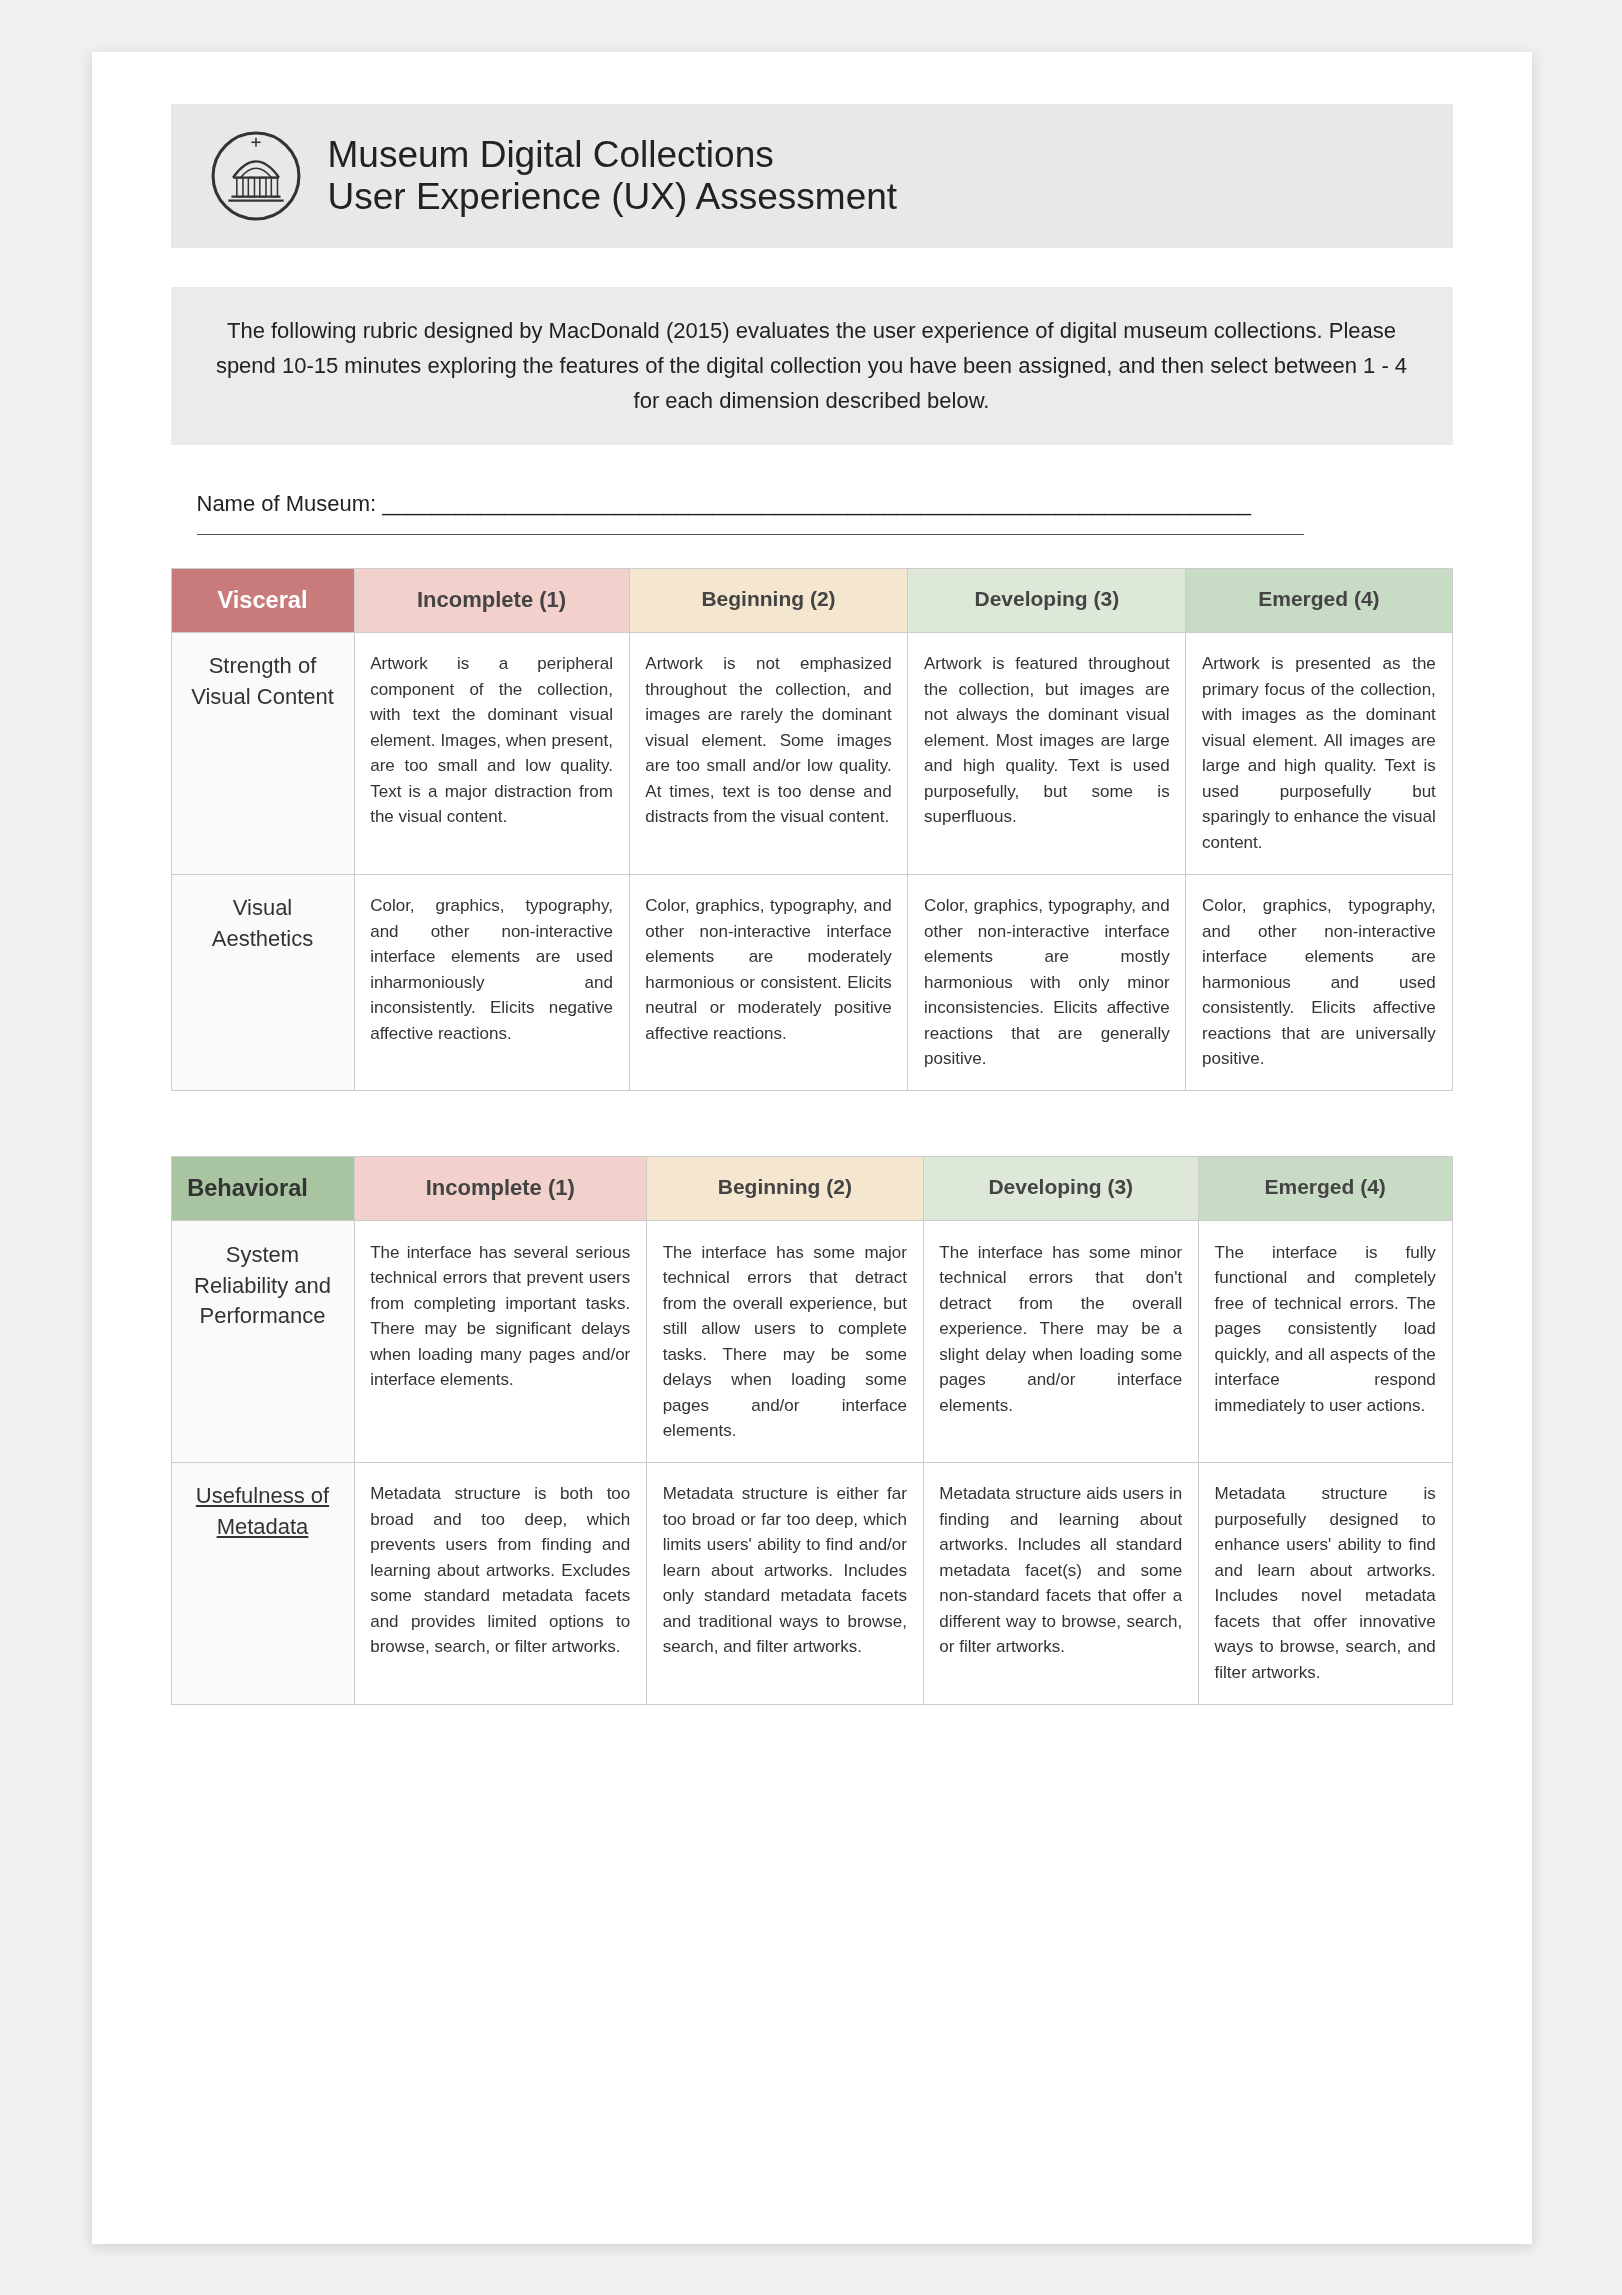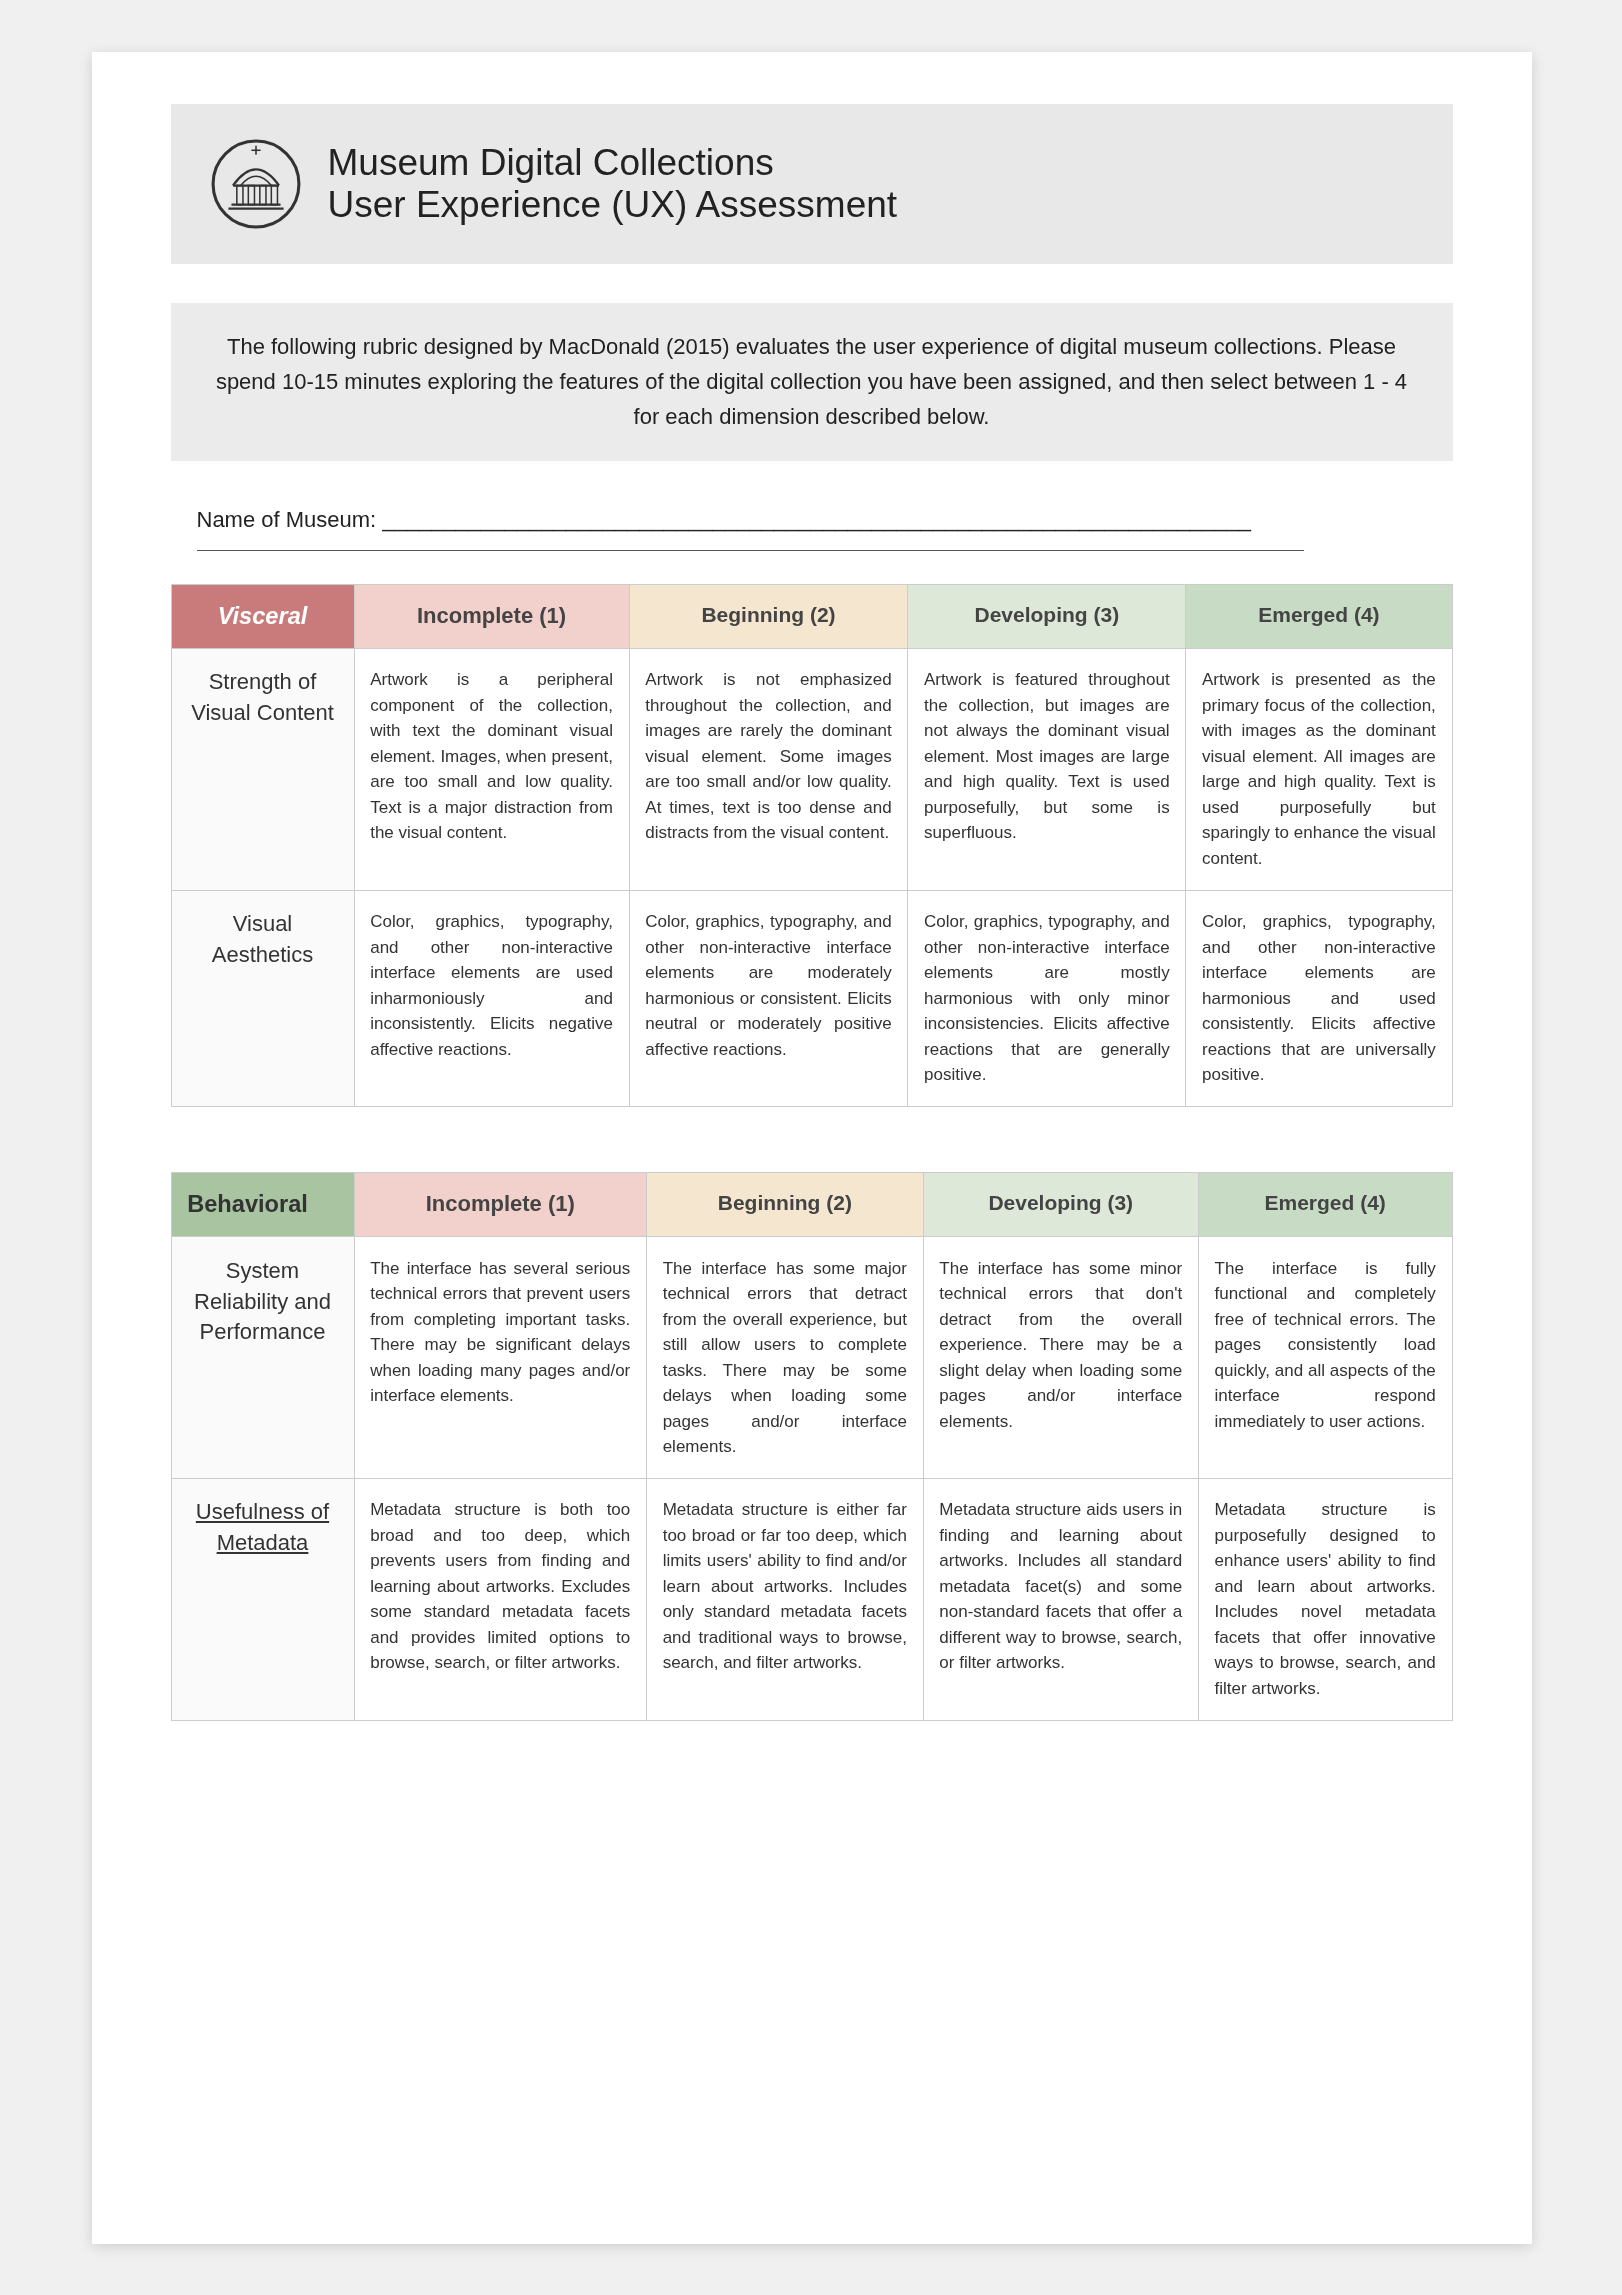--- a/index.html
+++ b/index.html
@@ -17,21 +17,21 @@
       width: 1440px;
       min-height: 2192px;
       padding: 52px 79px;
       box-shadow: 0 2.6px 13px rgba(0,0,0,0.15);
     }
     .header {
       display: flex;
       align-items: center;
       gap: 26px;
       background: #e8e8e8;
-      padding: 34px 39px;
+      padding: 26px 39px;
       margin-bottom: 39px;
     }
     .museum-logo {
       width: 92px;
       height: 92px;
     }
     .intro-section {
       background: #ebebeb;
       padding: 26px 39px;
       margin-bottom: 33px;
@@ -67,21 +67,20 @@
     
     .header-visceral {
       background: #c97b7b;
       color: #fff;
       font-weight: bold;
       font-size: 23.6px;
       font-family: 'Arial', sans-serif;
       text-align: center;
       vertical-align: middle;
       width: 183px;
-      font-style: italic;
     }
     
     .header-behavioral {
       background: #a8c4a0;
       color: #333;
       font-weight: bold;
       font-size: 23.6px;
       font-family: 'Arial', sans-serif;
       text-align: left;
       vertical-align: middle;

